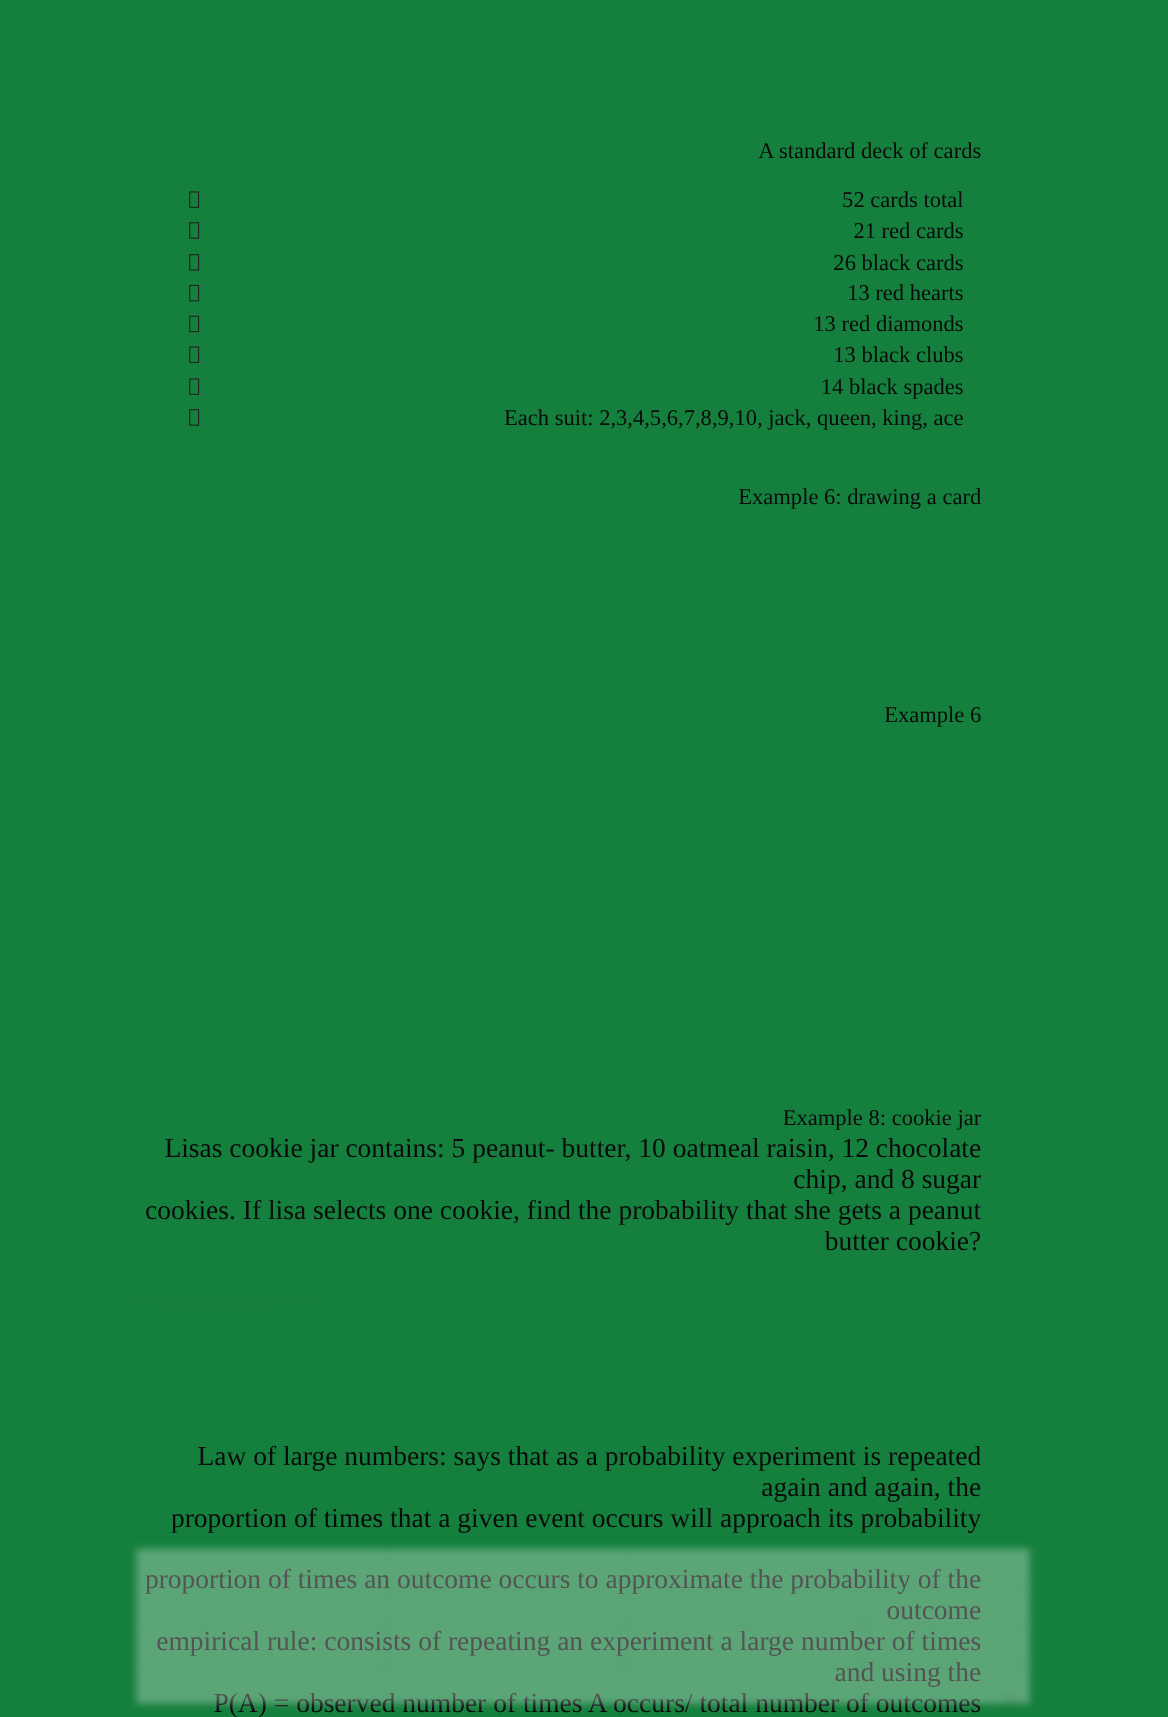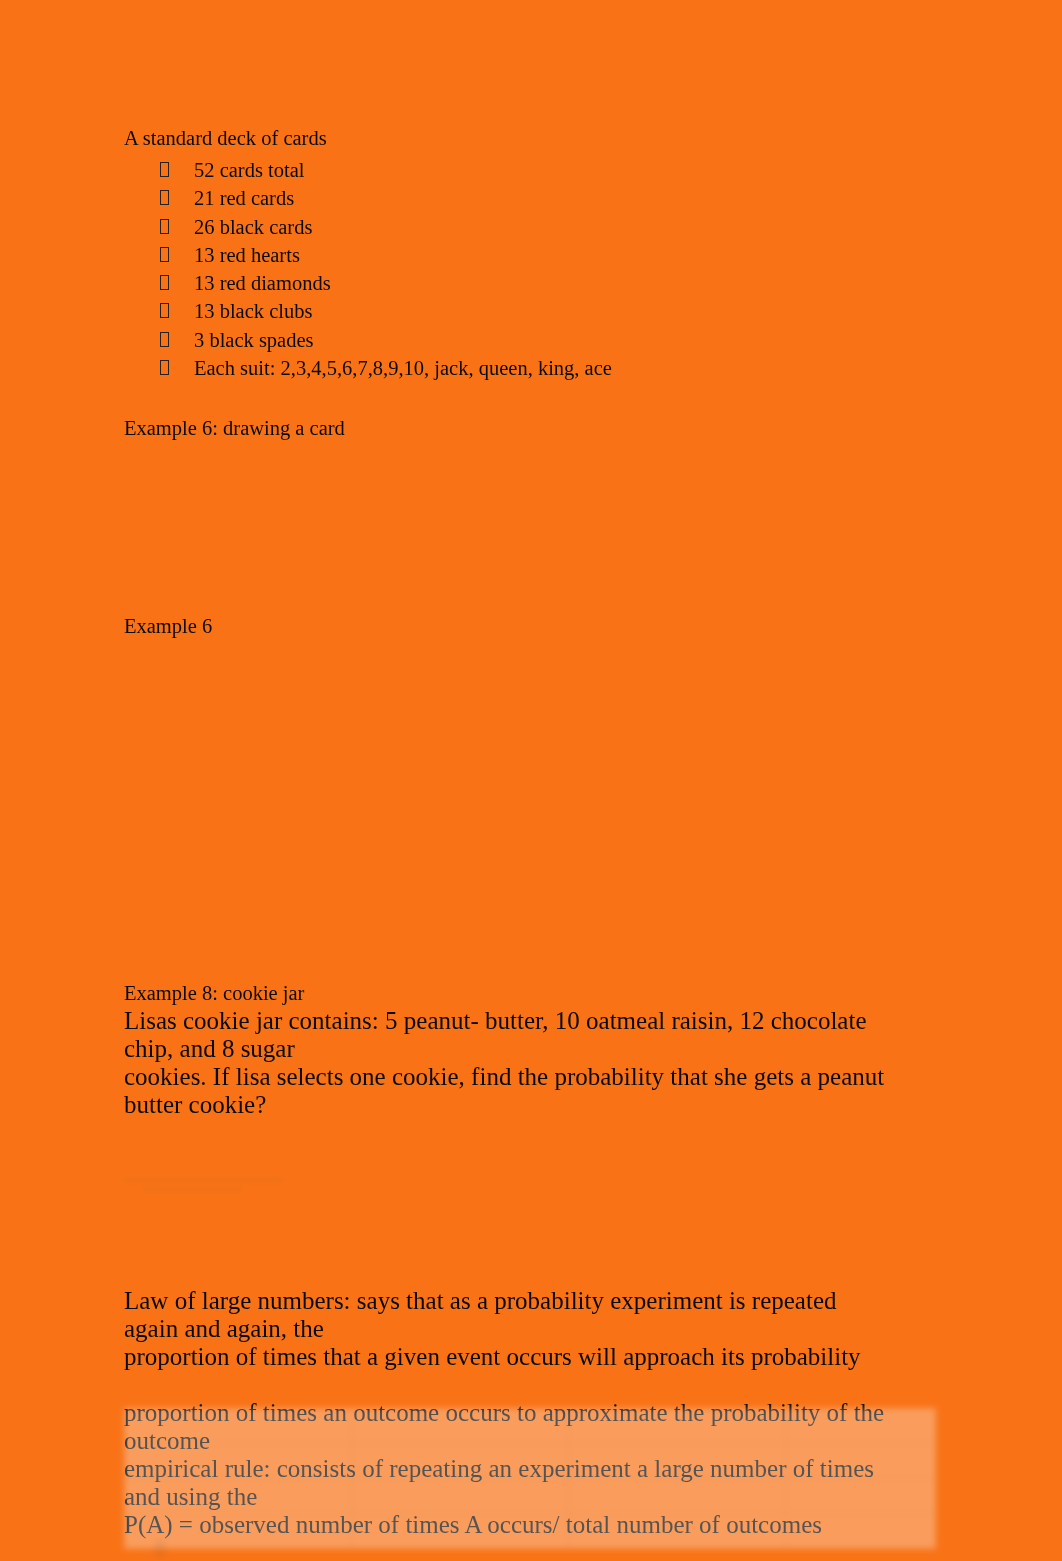--- a/index.html
+++ b/index.html
@@ -13,21 +13,22 @@
     position: relative;
     overflow: hidden;
     font-family: "Liberation Serif", "DejaVu Serif", serif;
     color: #000000;
     -webkit-font-smoothing: antialiased;
   }
 
   .page {
     position: absolute;
     inset: 0;
-    background: #f97316;
+    background: #15803d;
+    text-align: right;
   }
 
   .content {
     position: absolute;
     left: 124px;
     top: 124px;
     width: 768px;
   }
 
   .para {
@@ -41,21 +42,21 @@
   .heading-line {
     font-size: 20.5px;
     line-height: 28px;
     margin: 0;
     color: #0b0b0b;
   }
 
   
   ul.tofu-list {
     list-style: none;
-    margin: 4px;
+    margin: 16px;
     padding: 0;
     font-family: Liberation Serif, serif;
   }
   ul.tofu-list li {
     position: relative;
     font-size: 20.5px;
     line-height: 28.3px;
     padding-left: 66px;
     color: #0b0b0b;
     white-space: nowrap;
@@ -188,21 +189,21 @@
       <li>
         <span class="tofu-box"></span>
         <span>13 red diamonds</span>
       </li>
       <li>
         <span class="tofu-box"></span>
         <span>13 black clubs</span>
       </li>
       <li>
         <span class="tofu-box"></span>
-        <span>3 black spades</span>
+        <span>14 black spades</span>
       </li>
       <li>
         <span class="tofu-box"></span>
         <span>Each suit: 2,3,4,5,6,7,8,9,10, jack, queen, king, ace</span>
       </li>
     </ul>
 
     <div class="spacer-blank" style="height:28px"></div>
 
     <p class="heading-line">Example 6: drawing a card</p>

